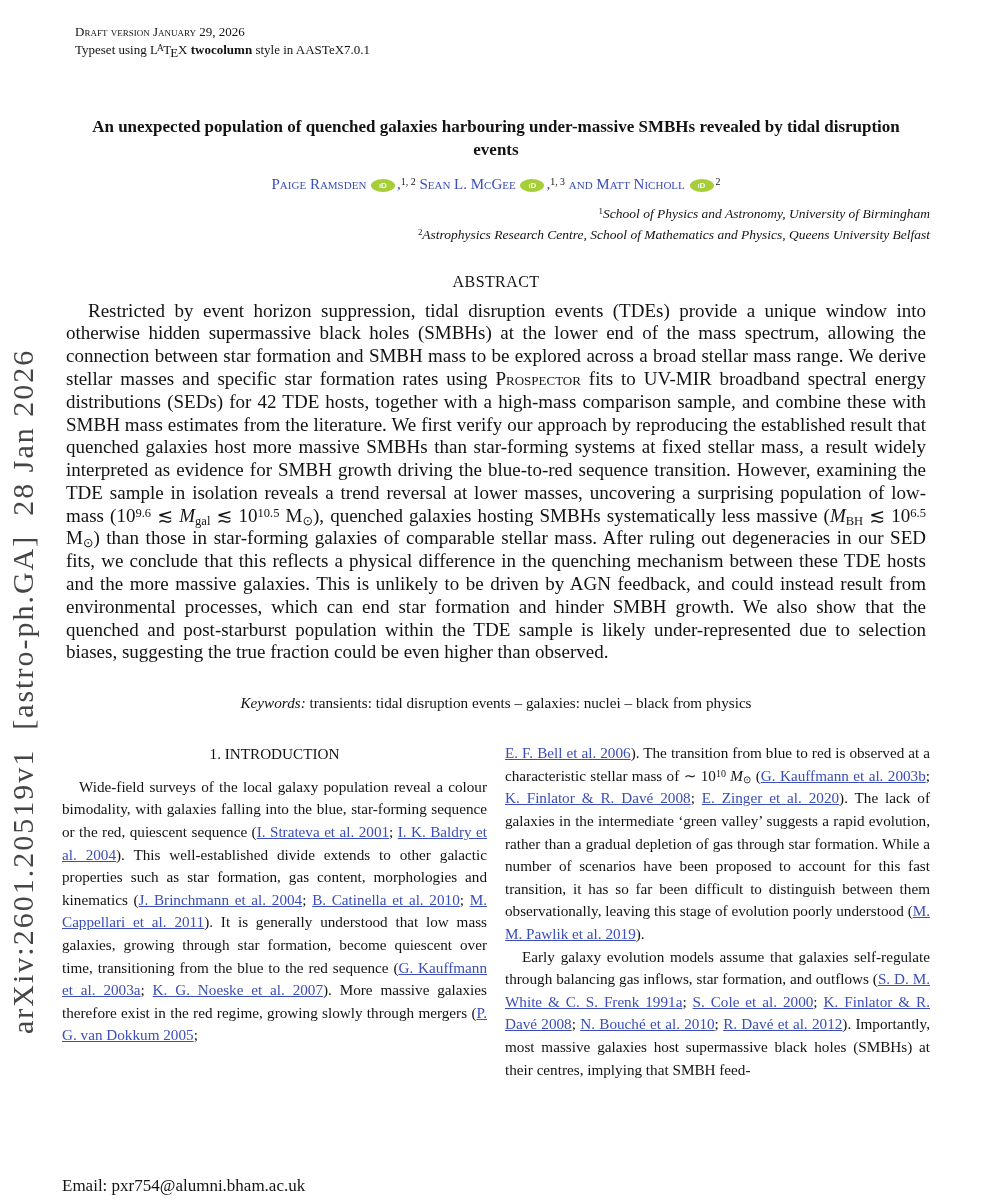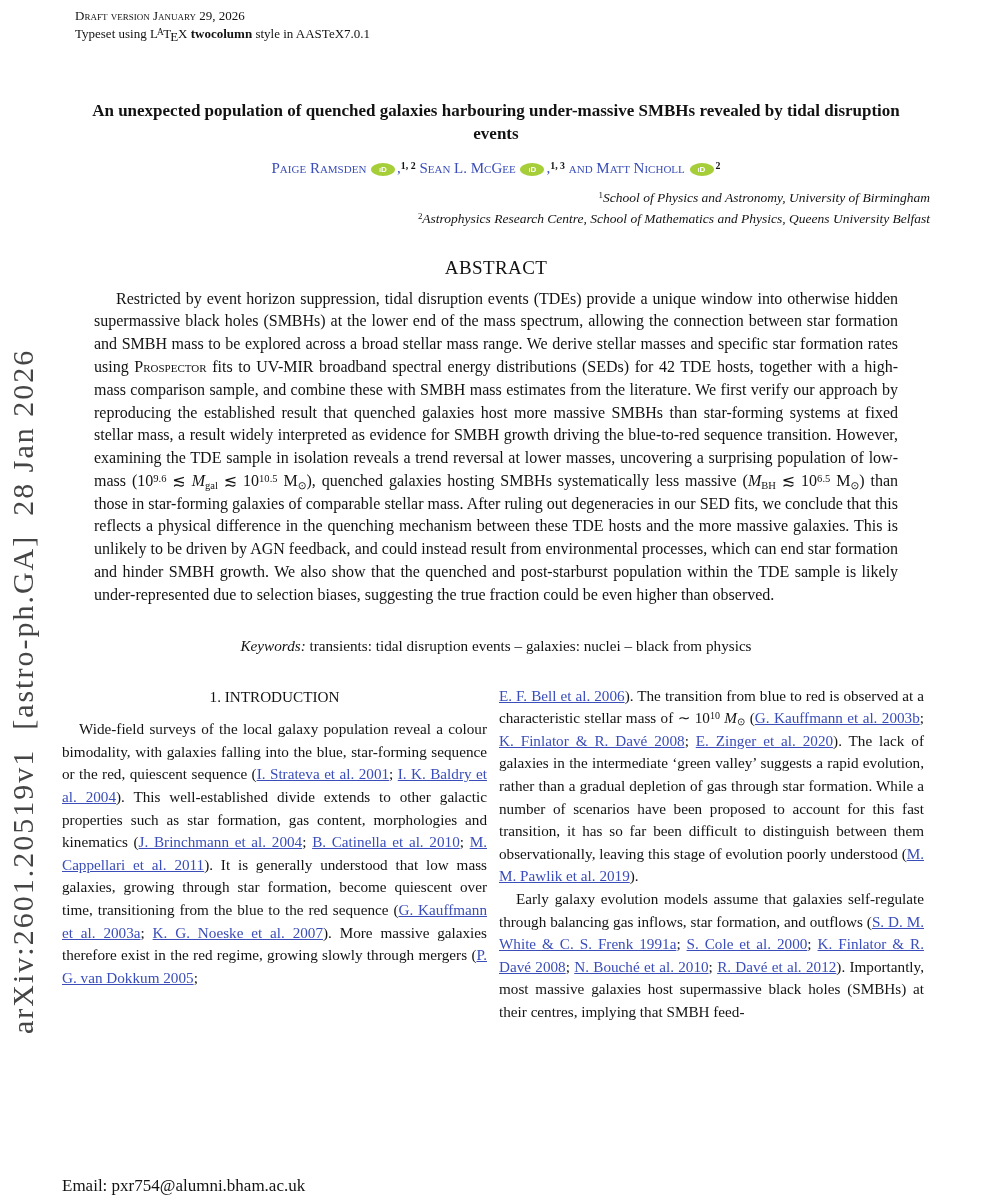--- a/index.html
+++ b/index.html
@@ -17,61 +17,61 @@
   .page{position:relative;width:986px;height:1200px;overflow:hidden;background:#fff;}
 
   
   .arxiv-stamp{
     position:absolute;top:1034px;left:6px;
     transform:rotate(-90deg);transform-origin:0 0;
     font-size:30px;letter-spacing:2px;color:#454545;
     white-space:pre;
   }
 
-  .content{position:absolute;left:62px;top:0;width:868px;}
+  .content{position:absolute;left:62px;top:16px;width:868px;}
 
   .header{margin:7px 0 0 13px;font-size:13px;line-height:17px;}
   .sc{font-variant:small-caps;}
   .b{font-weight:bold;}
   .i{font-style:italic;}
   .mi{font-style:italic;}
   .latexA{font-size:0.72em;vertical-align:0.3em;margin:0 -0.05em 0 -0.1em;}
   .latexE{vertical-align:-0.21em;margin:0 0 0 -0.08em;}
 
   .title{
     margin:54px 10px 0;
     font-size:17px;font-weight:bold;
     text-align:center;line-height:23px;
   }
 
   .authors{
     margin-top:15px;text-align:center;
     font-size:15px;font-variant:small-caps;color:var(--link);
   }
-  .authors .sup{color:var(--ink);font-variant:normal;font-weight:bold;}
+  .authors .sup{color:var(--ink);font-variant:normal;}
 
   .sup{font-size:0.66em;vertical-align:0.42em;line-height:0;}
   .sub{font-size:0.66em;vertical-align:-0.24em;line-height:0;}
 
   .affils{margin-top:10px;text-align:right;font-size:13.5px;line-height:21px;}
   .affil{font-style:italic;}
   .affil .sup{font-style:normal;}
 
-  .abs-heading{margin-top:28px;text-align:center;font-size:19px;letter-spacing:0.4px;}
+  .abs-heading{margin-top:28px;text-align:center;font-size:16px;letter-spacing:0.4px;}
 
   .abs-body{
-    margin:9px 32px 0;
-    font-size:16px;line-height:22.8px;
+    margin:9px 4px 0;
+    font-size:19px;line-height:22.8px;
     text-align:justify;text-indent:22px;
   }
   .abs-body .sc{font-variant:small-caps;}
 
   .keywords{margin-top:30px;text-align:center;font-size:15.2px;}
 
-  .cols{display:flex;gap:12px;margin-top:30px;font-size:15.2px;line-height:22.6px;}
+  .cols{display:flex;gap:18px;margin-top:30px;font-size:15.2px;line-height:22.6px;}
   .col{width:425px;}
   .sec-heading{text-align:center;margin:1px 0 10px;font-size:15.2px;}
   .para{margin:0;text-align:justify;}
   .para.indent{text-indent:17px;}
   .cite{color:var(--link);text-decoration:underline;}
 
   .orcid-icon{
     display:inline-block;width:24px;height:13px;
     background:var(--orcid);color:#fff;border-radius:50%;
     font-size:8px;line-height:13px;text-align:center;

